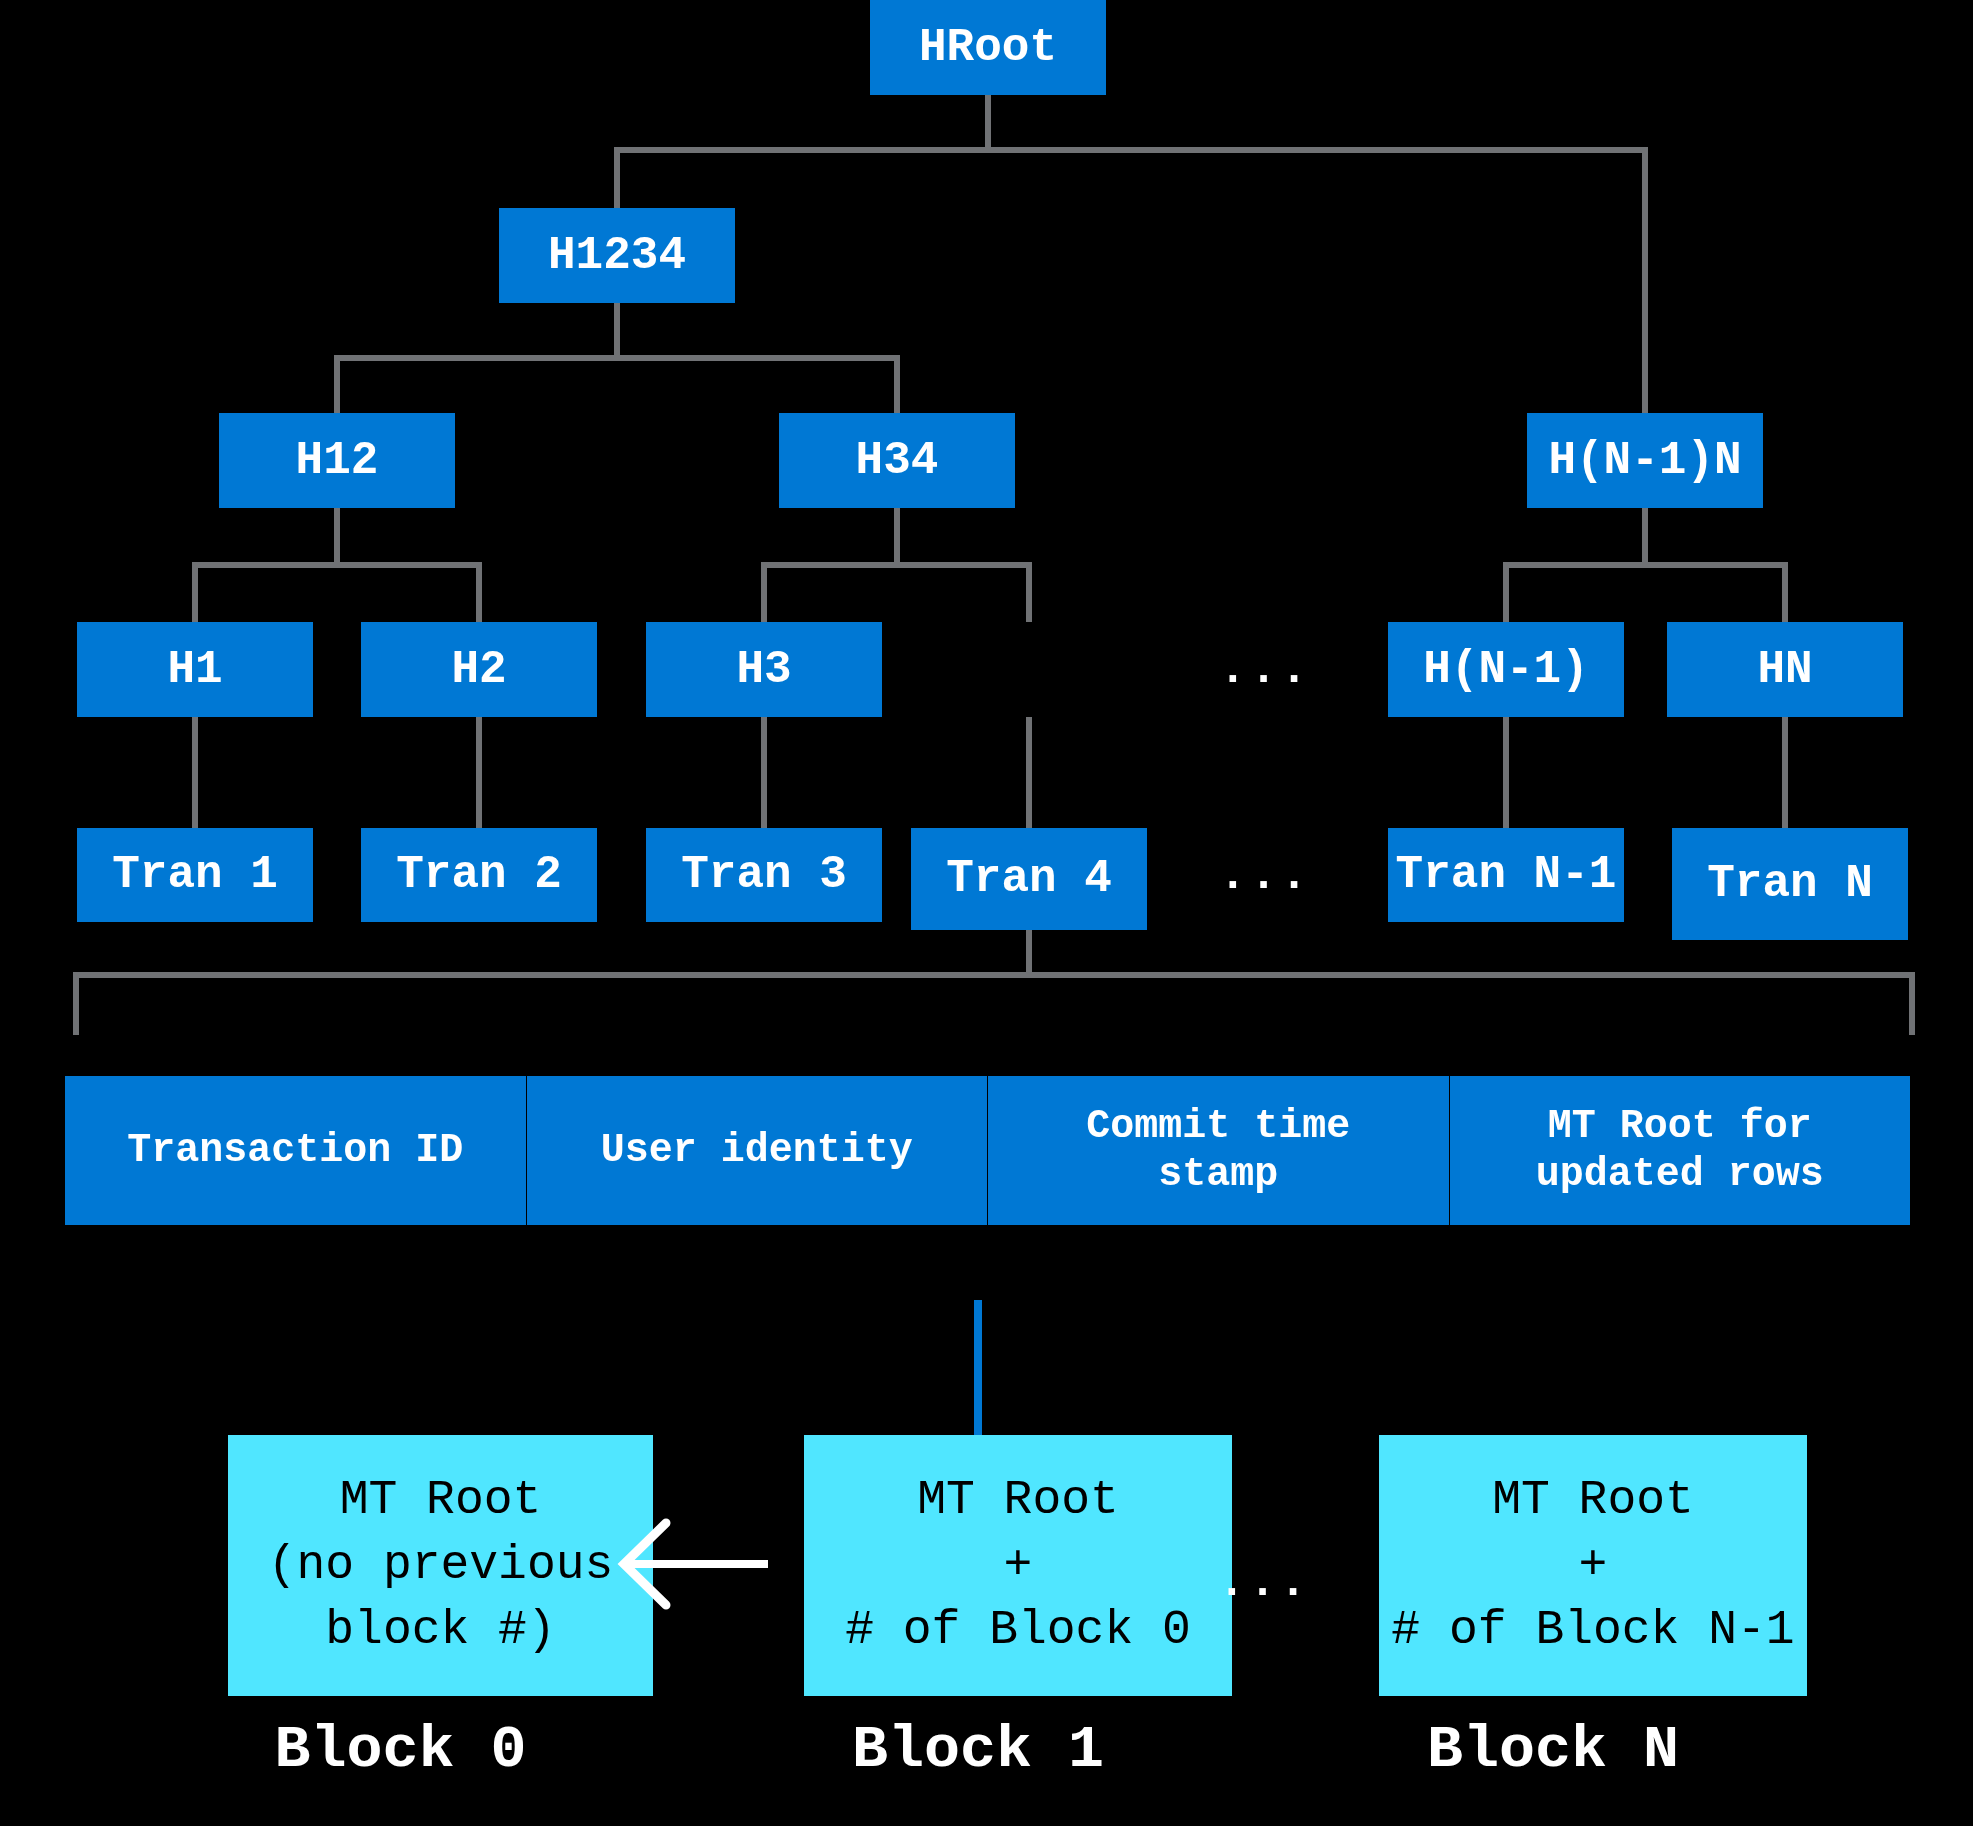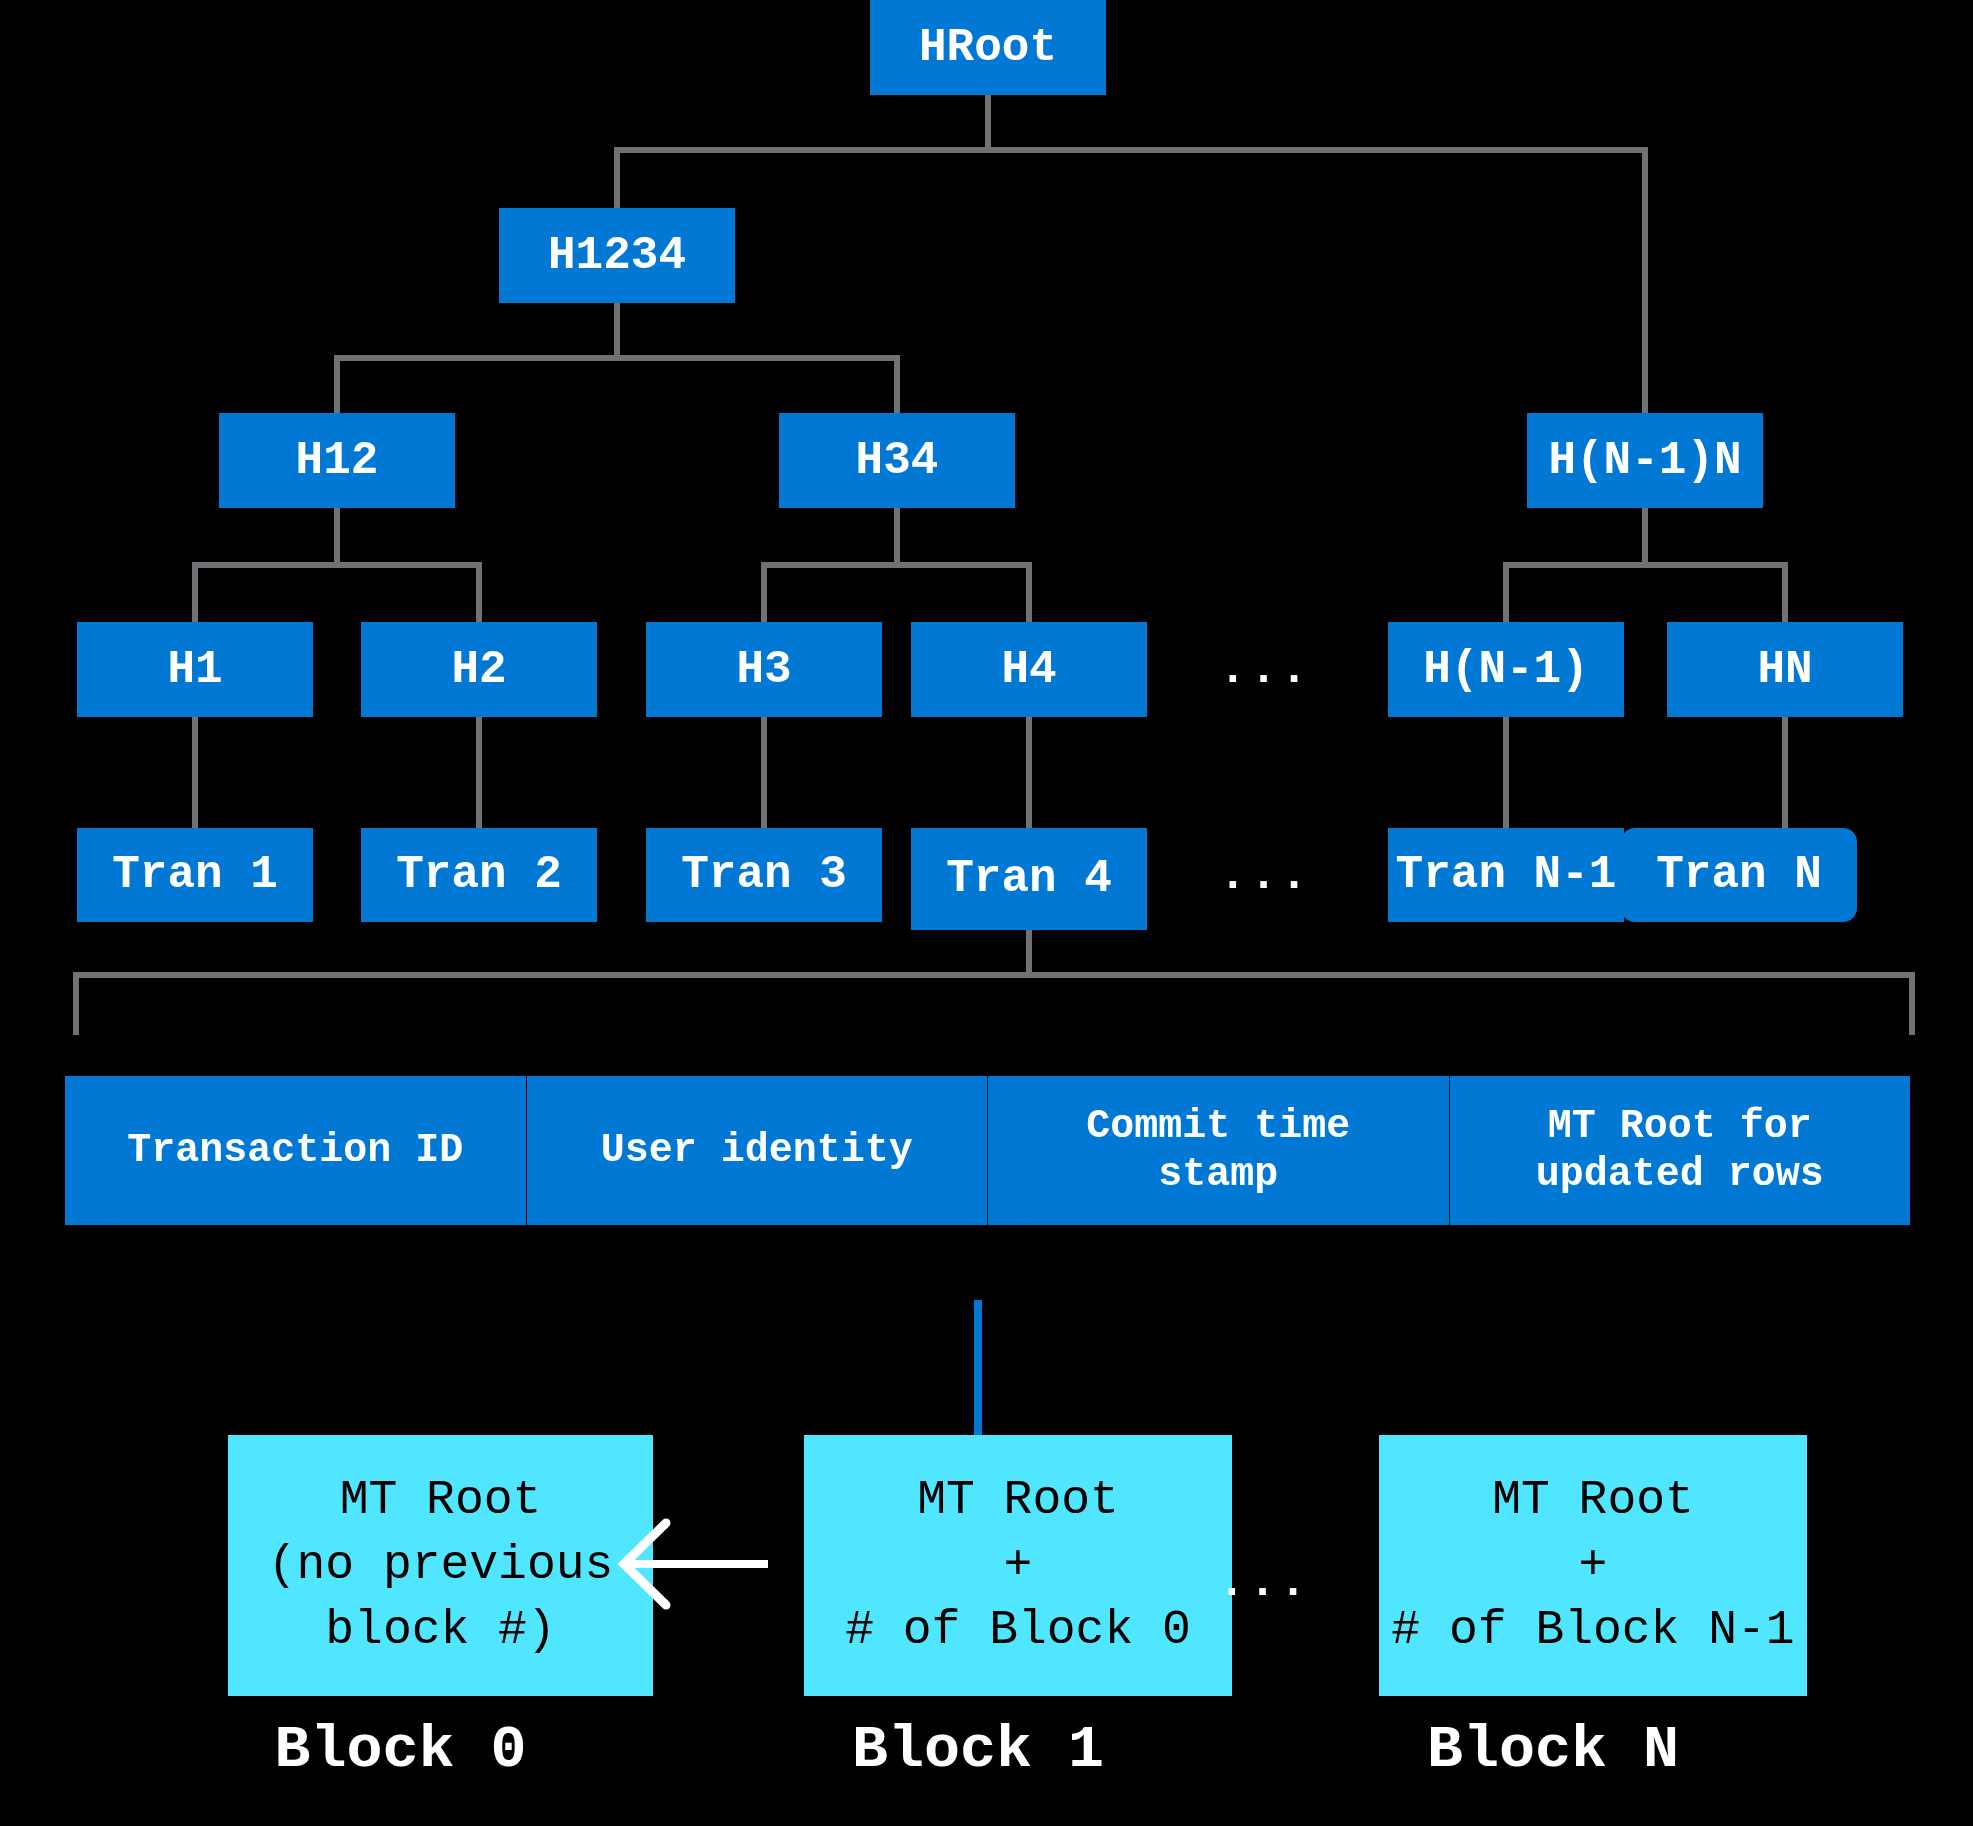--- a/index.html
+++ b/index.html
@@ -108,23 +108,20 @@
 
   <div class="node" style="left:77px;top:622px;">
       <span>H1</span>
     </div>
   <div class="node" style="left:361px;top:622px;">
       <span>H2</span>
     </div>
   <div class="node" style="left:646px;top:622px;">
       <span>H3</span>
     </div>
-  <div class="node" style="left:911px;top:622px;">
-      <span>H4</span>
-    </div>
   <div class="dots" style="left:1220px;top:640px;width:90px;height:60px;">...</div>
   <div class="node" style="left:1388px;top:622px;">
       <span>H(N-1)</span>
     </div>
   <div class="node" style="left:1667px;top:622px;">
       <span>HN</span>
     </div>
 
   <div class="node" style="left:77px;top:828px;height:94px;">
       <span>Tran 1</span>
@@ -135,21 +132,21 @@
   <div class="node" style="left:646px;top:828px;height:94px;">
       <span>Tran 3</span>
     </div>
   <div class="node" style="left:911px;top:828px;height:102px;">
       <span>Tran 4</span>
     </div>
   <div class="dots" style="left:1220px;top:846px;width:90px;height:60px;">...</div>
   <div class="node" style="left:1388px;top:828px;height:94px;">
       <span>Tran N-1</span>
     </div>
-  <div class="node" style="left:1621px;top:828px;height:94px;border-radius:14px;">
+  <div class="node" style="left:1672px;top:828px;height:112px;">
       <span>Tran N</span>
     </div>
 
   <div id="detail-bar">
     <div class="cell">Transaction ID</div>
     <div class="cell">User identity</div>
     <div class="cell">Commit time
 stamp</div>
     <div class="cell">MT Root for
 updated rows</div>

